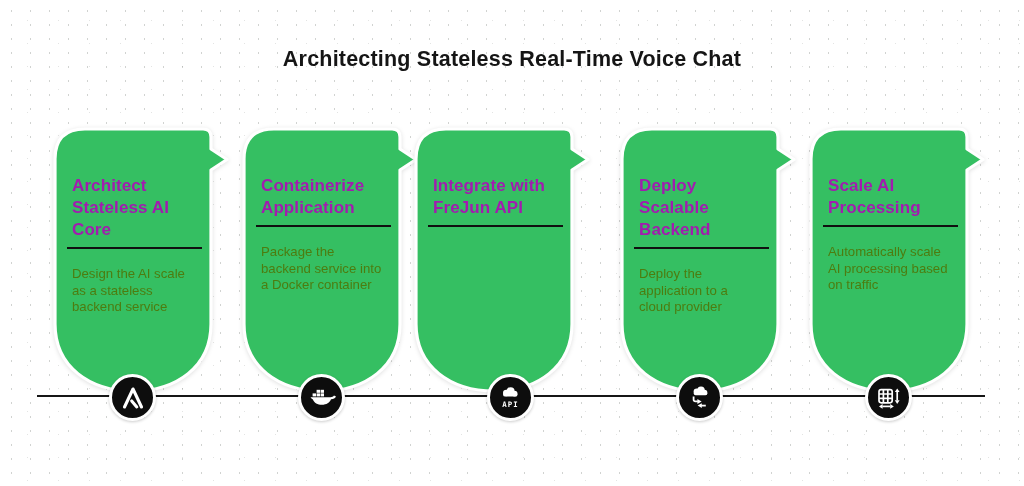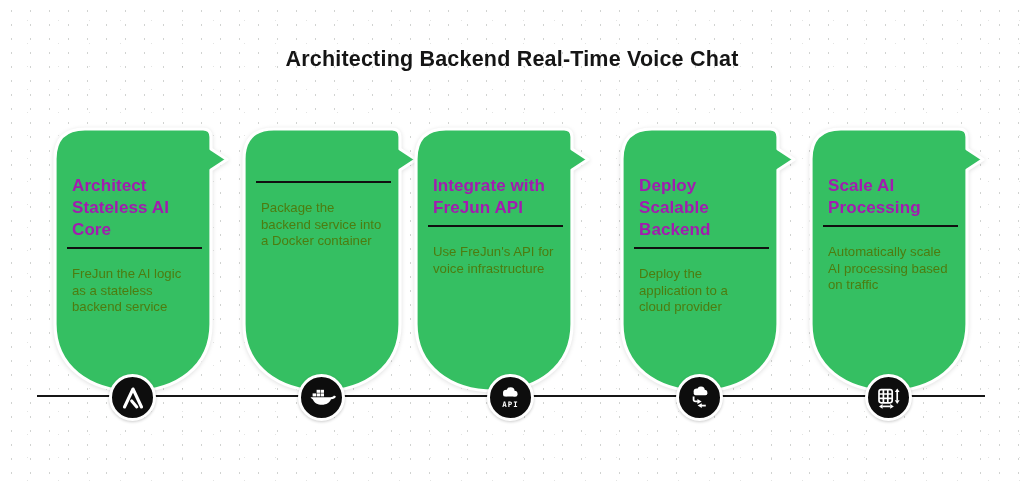--- a/index.html
+++ b/index.html
@@ -39,59 +39,59 @@
     display:flex;align-items:center;justify-content:center;
     box-shadow:0 1px 3px rgba(0,0,0,.2);
     text-align:center;
   }
 </style>
 </head>
 <body>
 
 <div class="stage">
 
-  <h1 class="page-title">Architecting Backend Real-Time Voice Chat</h1>
+  <h1 class="page-title">Architecting Stateless Real-Time Voice Chat</h1>
 
   <div class="card" style="left:53px">
     <svg class="shape" width="178" height="268" viewBox="0 0 178 268">
       <path d="M32 2 H150 Q158 2 158 10 V22 L174 32.5 L158 43 V197 C158 240 123 264 80 264 C37 264 2 240 2 197 V32 Q2 2 32 2 Z" fill="#35BF62" stroke="#ffffff" stroke-width="3.2" stroke-linejoin="round"></path>
     </svg>
     <div class="card-content">
       <h3 class="card-title">Architect
 Stateless AI
 Core</h3>
       <div class="card-divider"></div>
-      <p class="card-desc">FreJun the AI logic
+      <p class="card-desc">Design the AI scale
 as a stateless
 backend service</p>
     </div>
   </div>
 
   <div class="card" style="left:242px">
     <svg class="shape" width="178" height="268" viewBox="0 0 178 268">
       <path d="M32 2 H150 Q158 2 158 10 V22 L174 32.5 L158 43 V197 C158 240 123 264 80 264 C37 264 2 240 2 197 V32 Q2 2 32 2 Z" fill="#35BF62" stroke="#ffffff" stroke-width="3.2" stroke-linejoin="round"></path>
     </svg>
     <div class="card-content">
+      <h3 class="card-title">Containerize
+Application</h3>
       <div class="card-divider"></div>
       <p class="card-desc">Package the
 backend service into
 a Docker container</p>
     </div>
   </div>
 
   <div class="card" style="left:414px">
     <svg class="shape" width="178" height="268" viewBox="0 0 178 268">
       <path d="M32 2 H150 Q158 2 158 10 V22 L174 32.5 L158 43 V197 C158 240 123 264 80 264 C37 264 2 240 2 197 V32 Q2 2 32 2 Z" fill="#35BF62" stroke="#ffffff" stroke-width="3.2" stroke-linejoin="round"></path>
     </svg>
     <div class="card-content">
       <h3 class="card-title">Integrate with
 FreJun API</h3>
       <div class="card-divider"></div>
-      <p class="card-desc">Use FreJun's API for
-voice infrastructure</p>
     </div>
   </div>
 
   <div class="card" style="left:620px">
     <svg class="shape" width="178" height="268" viewBox="0 0 178 268">
       <path d="M32 2 H150 Q158 2 158 10 V22 L174 32.5 L158 43 V197 C158 240 123 264 80 264 C37 264 2 240 2 197 V32 Q2 2 32 2 Z" fill="#35BF62" stroke="#ffffff" stroke-width="3.2" stroke-linejoin="round"></path>
     </svg>
     <div class="card-content">
       <h3 class="card-title">Deploy
 Scalable

